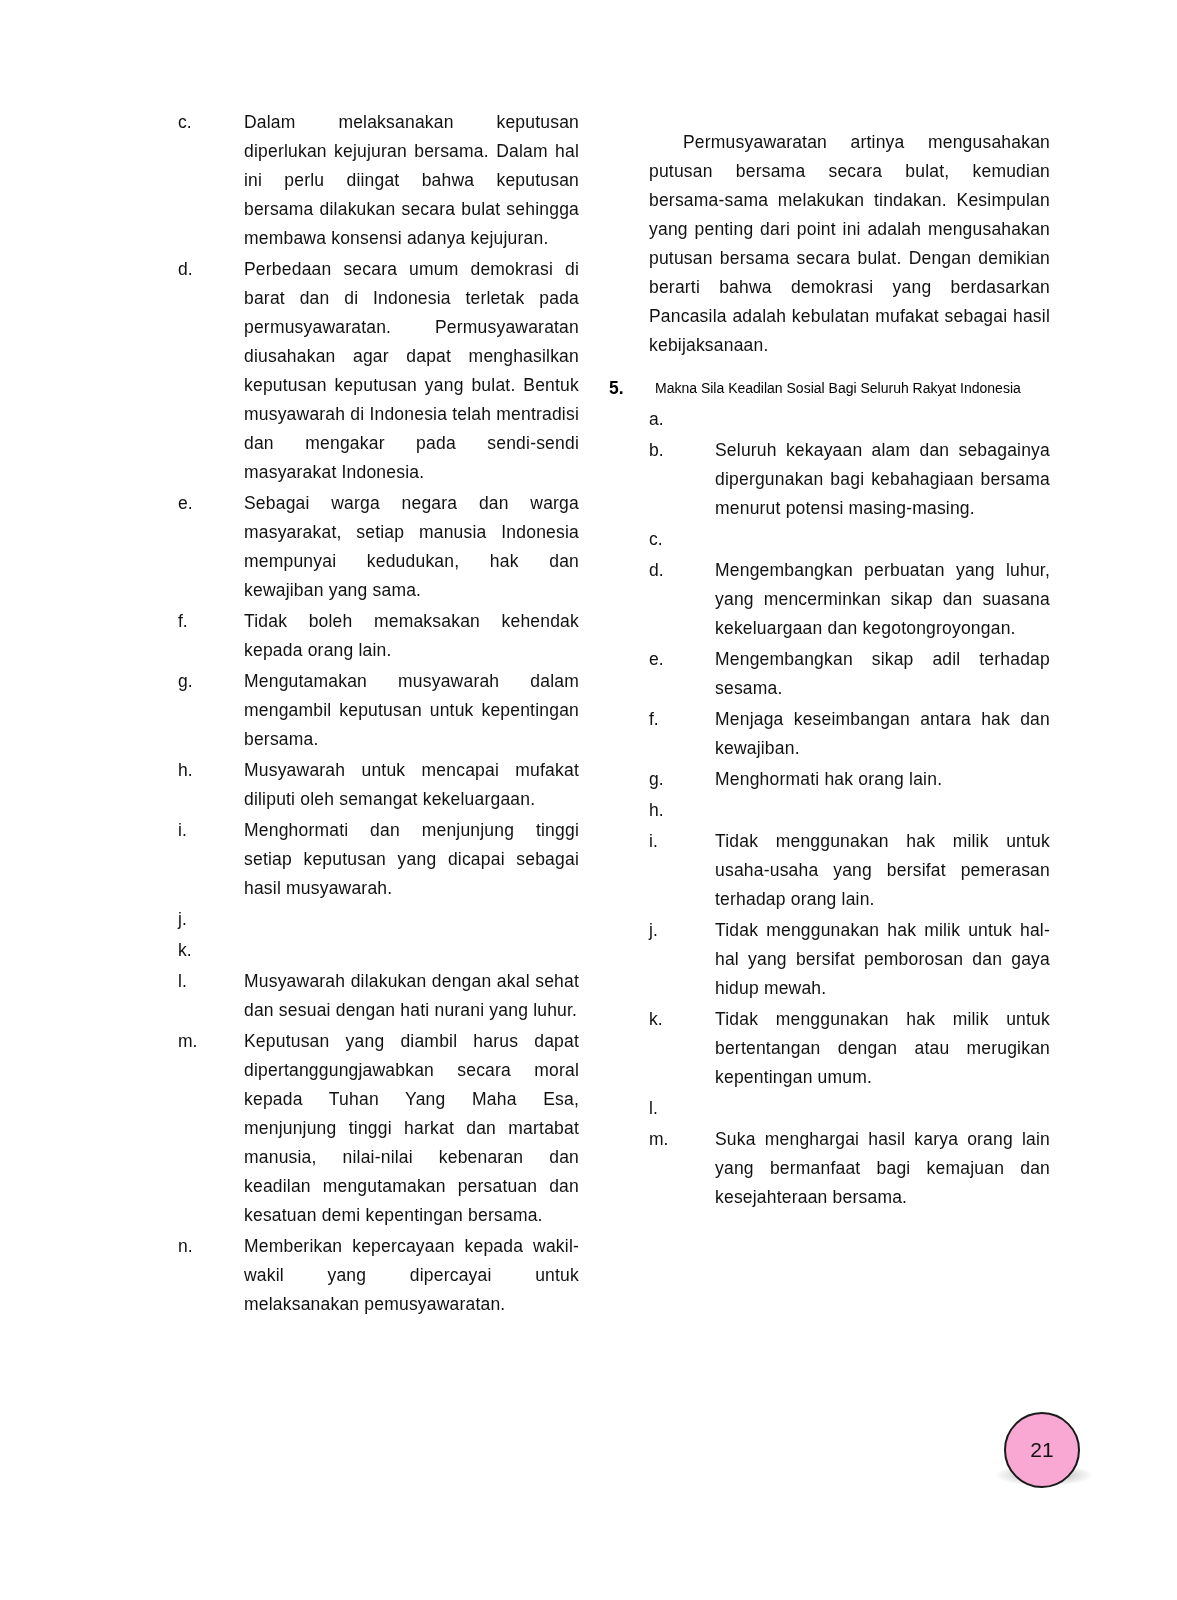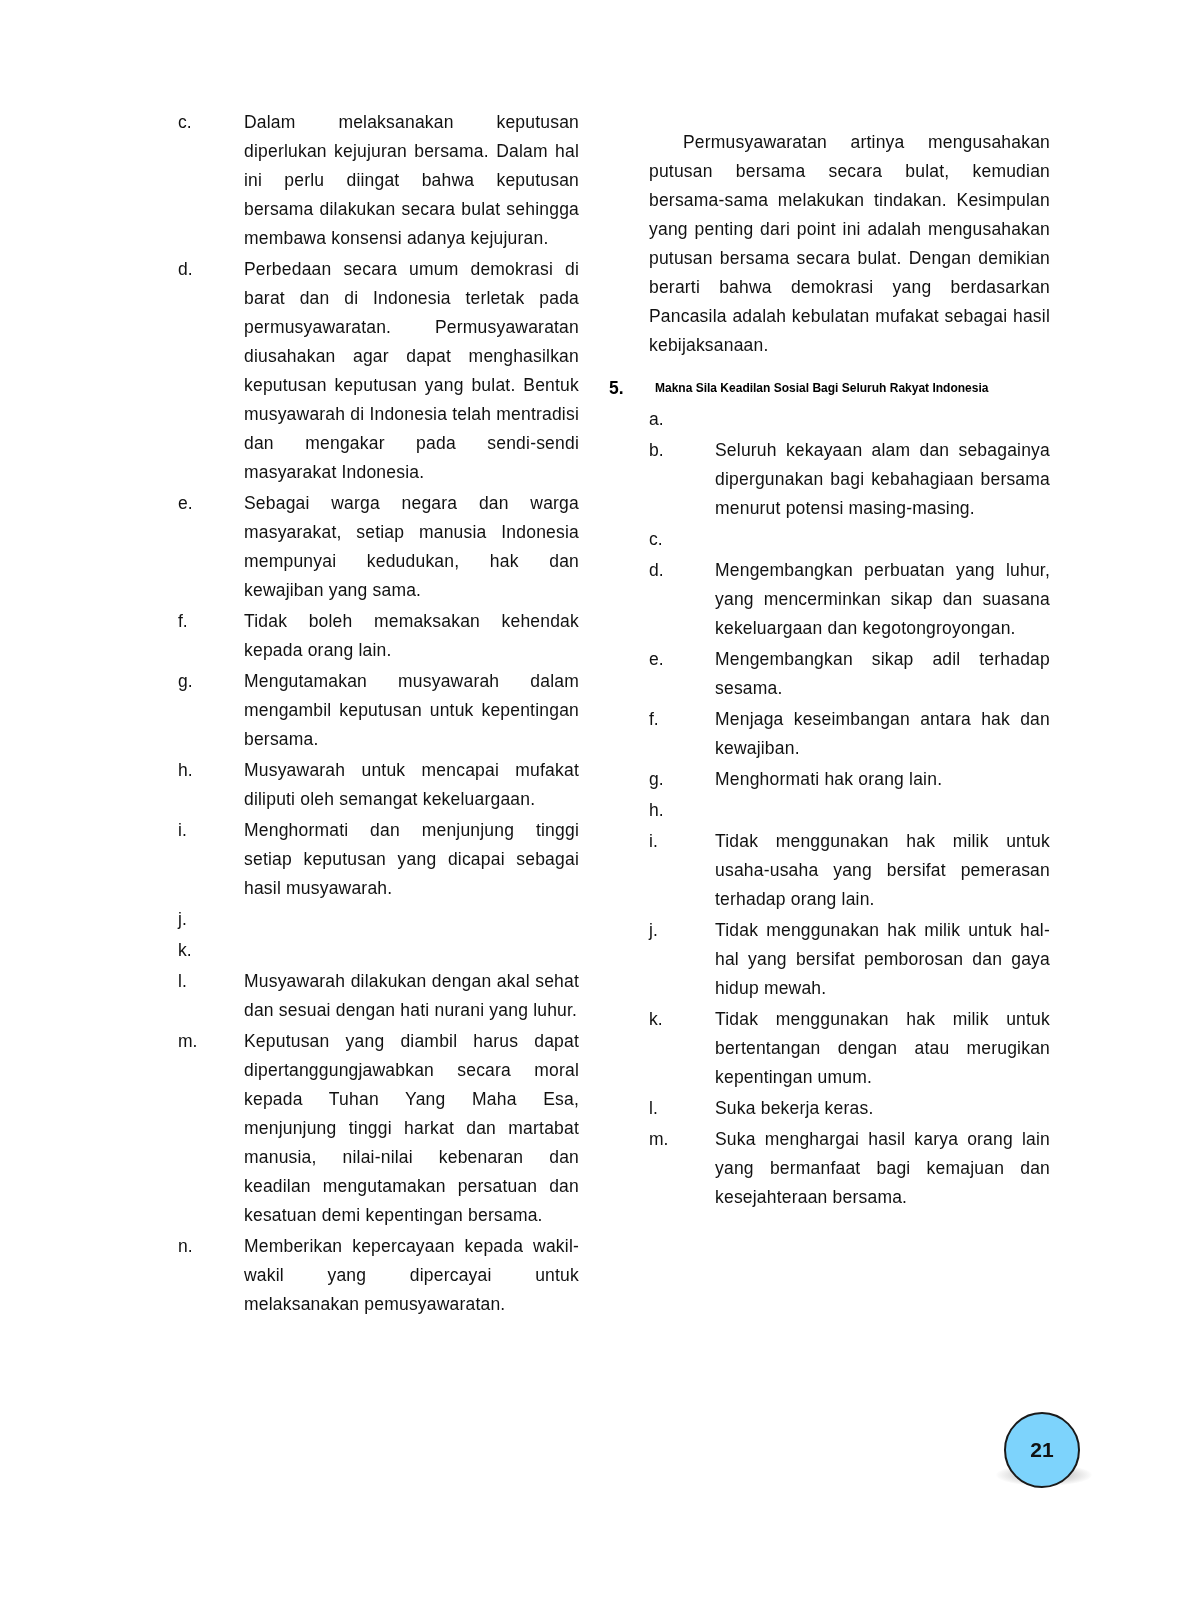--- a/index.html
+++ b/index.html
@@ -72,23 +72,23 @@
   .section-num {
     flex: 0 0 auto;
     width: 46px;
     margin-left: -40px;
     font-size: 17.5px;
     line-height: 29px;
     font-weight: bold;
   }
   .section-title {
     flex: 1 1 auto;
-    font-size: 12px;
-    line-height: 29px;
-    font-weight: bold;
+    font-size: 14px;
+    line-height: 29px;
+    font-weight: normal;
     text-align: justify;
   }
   .sublist {
     margin-left: 0px;
   }
   
   .loose { letter-spacing: 0.2px; }
 
   
   .page-number-wrap {
@@ -107,26 +107,26 @@
     background: radial-gradient(ellipse at center, rgba(60,60,60,0.55) 0%, rgba(120,120,120,0.25) 45%, rgba(255,255,255,0) 72%);
     border-radius: 50%;
   }
   .page-number-circle {
     position: absolute;
     left: 0; top: 0;
     width: 72px;
     height: 72px;
     border: 2px solid #1a1a1a;
     border-radius: 50%;
-    background: #7dd3fc;
+    background: #f9a8d4;
     display: flex;
     align-items: center;
     justify-content: center;
     font-size: 21px;
-    font-weight: bold;
+    font-weight: normal;
     color: #111;
   }
 </style>
 </head>
 <body>
 
 <div class="page">
 
   <div class="columns">
 
@@ -250,21 +250,20 @@
           <div class="body-text loose">Tidak menggunakan hak milik untuk hal-hal yang bersifat pemborosan dan gaya hidup mewah.</div>
         </div>
 
         <div class="item">
           <div class="marker">k.</div>
           <div class="body-text loose">Tidak menggunakan hak milik untuk bertentangan dengan atau merugikan kepentingan umum.</div>
         </div>
 
         <div class="item">
           <div class="marker">l.</div>
-          <div class="body-text loose">Suka bekerja keras.</div>
         </div>
 
         <div class="item">
           <div class="marker">m.</div>
           <div class="body-text loose">Suka menghargai hasil karya orang lain yang bermanfaat bagi kemajuan dan kesejahteraan bersama.</div>
         </div>
 
       </div>
 
     </div>

